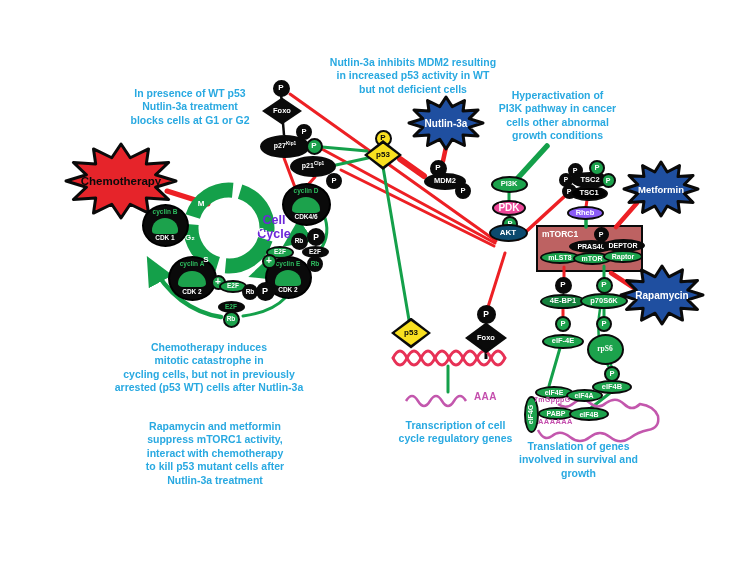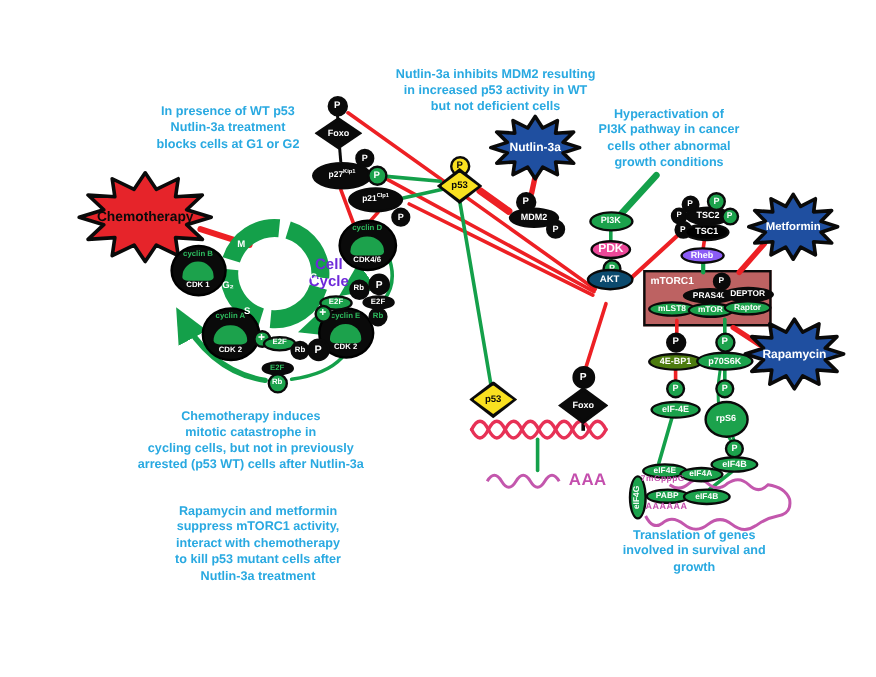--- a/index.html
+++ b/index.html
@@ -198,39 +198,39 @@
       </div>
       <div class="nd oval" style="left: 572.5px; top: 251.5px; width: 39px; height: 13px; font-size: 7px; background: rgb(28, 162, 76); color: rgb(255, 255, 255);">
         <span>mTOR</span>
       </div>
       <div class="nd oval" style="left: 603px; top: 249.5px; width: 40px; height: 13px; font-size: 7px; background: rgb(28, 162, 76); color: rgb(255, 255, 255);">
         <span>Raptor</span>
       </div>
       <div class="nd circle" style="left: 554.5px; top: 276.5px; width: 17px; height: 17px; font-size: 8px; background: rgb(10, 10, 10); color: rgb(255, 255, 255);">
         <span>P</span>
       </div>
-      <div class="nd oval" style="left: 540px; top: 293.5px; width: 46px; height: 15px; font-size: 7.5px; background: #4d7c0f; color: rgb(255, 255, 255);">
+      <div class="nd oval" style="left: 540px; top: 293.5px; width: 46px; height: 15px; font-size: 7.5px; background: #15803d; color: rgb(255, 255, 255);">
         <span>4E-BP1</span>
       </div>
       <div class="nd circle" style="left: 595.5px; top: 276.5px; width: 17px; height: 17px; font-size: 8px; background: rgb(28, 162, 76); color: rgb(255, 255, 255);">
         <span>P</span>
       </div>
       <div class="nd oval" style="left: 580px; top: 293px; width: 48px; height: 16px; font-size: 7.5px; background: rgb(28, 162, 76); color: rgb(255, 255, 255);">
         <span>p70S6K</span>
       </div>
       <div class="nd circle" style="left: 555px; top: 316px; width: 16px; height: 16px; font-size: 7.5px; background: rgb(28, 162, 76); color: rgb(255, 255, 255);">
         <span>P</span>
       </div>
       <div class="nd oval" style="left: 542px; top: 333.5px; width: 42px; height: 15px; font-size: 7.5px; background: rgb(28, 162, 76); color: rgb(255, 255, 255);">
         <span>eIF-4E</span>
       </div>
       <div class="nd circle" style="left: 596px; top: 316px; width: 16px; height: 16px; font-size: 7.5px; background: rgb(28, 162, 76); color: rgb(255, 255, 255);">
         <span>P</span>
       </div>
-      <div class="nd oval" style="left: 586.5px; top: 333.5px; width: 37px; height: 31px; font-size: 7.5px; background: rgb(28, 162, 76); color: rgb(255, 255, 255);">
+      <div class="nd oval" style="left: 586.5px; top: 333.5px; width: 37px; height: 31px; font-size: 7.5px; background: rgb(28, 162, 76); color: rgb(255, 255, 255); font-family: Liberation Serif, serif;">
         <span>rpS6</span>
       </div>
       <div class="nd circle" style="left: 604px; top: 366px; width: 16px; height: 16px; font-size: 7.5px; background: rgb(28, 162, 76); color: rgb(255, 255, 255);">
         <span>P</span>
       </div>
       <div class="nd oval" style="left: 592px; top: 380px; width: 40px; height: 14px; font-size: 7.5px; background: rgb(28, 162, 76); color: rgb(255, 255, 255);">
         <span>eIF4B</span>
       </div>
       <div class="nd oval" style="left: 535px; top: 385.5px; width: 38px; height: 13px; font-size: 7px; background: rgb(28, 162, 76); color: rgb(255, 255, 255);">
         <span>eIF4E</span>
@@ -329,35 +329,37 @@
 growth conditions</div>
     <div class="ann" style="left:94px;top:341px;width:230px;">Chemotherapy induces
 mitotic catastrophe in
 cycling cells, but not in previously
 arrested (p53 WT) cells after Nutlin-3a</div>
     <div class="ann" style="left:125px;top:420px;width:180px;">Rapamycin and metformin
 suppress mTORC1 activity,
 interact with chemotherapy
 to kill p53 mutant cells after
 Nutlin-3a treatment</div>
+    <div class="ann" style="left:388px;top:419px;width:135px;">Transcription of cell
+cycle regulatory genes</div>
     <div class="ann" style="left:506px;top:440px;width:145px;">Translation of genes
 involved in survival and
 growth</div>
 
     <div class="starlabel" style="left:66px;top:175px;width:110px;color:#0a0a0a;font-size:11.5px;">Chemotherapy</div>
     <div class="starlabel" style="left:406px;top:118px;width:80px;color:#fff;font-size:10px;">Nutlin-3a</div>
     <div class="starlabel" style="left:621px;top:184px;width:80px;color:#fff;font-size:9.5px;">Metformin</div>
     <div class="starlabel" style="left:622px;top:290px;width:80px;color:#fff;font-size:10px;">Rapamycin</div>
 
     <div style="position:absolute;left:189px;top:213px;width:80px;text-align:center;color:#6d28d9;font-weight:bold;font-size:12.5px;line-height:1.15;white-space:pre-line;padding-left:45px;">Cell
 Cycle</div>
     <div class="phase" style="left:193px;top:199px;">M</div>
     <div class="phase" style="left:182px;top:233px;">G₂</div>
     <div class="phase" style="left:198px;top:255px;">S</div>
     <div class="phase" style="left:255px;top:226px;">G₁</div>
 
     <div style="position:absolute;left:542px;top:229px;color:#fff;font-weight:bold;font-size:8.5px;">mTORC1</div>
 
     <div class="rna" style="left:534px;top:396px;font-size:7px;">7mGpppG</div>
     <div class="rna" style="left:538px;top:417px;font-size:7.5px;">AAAAAA</div>
-    <div class="rna" style="left:474px;top:391px;font-size:14px;">AAA</div>
+    <div class="rna" style="left:474px;top:391px;font-size:10px;">AAA</div>
   </div>
 </div>
 
 </body></html>

